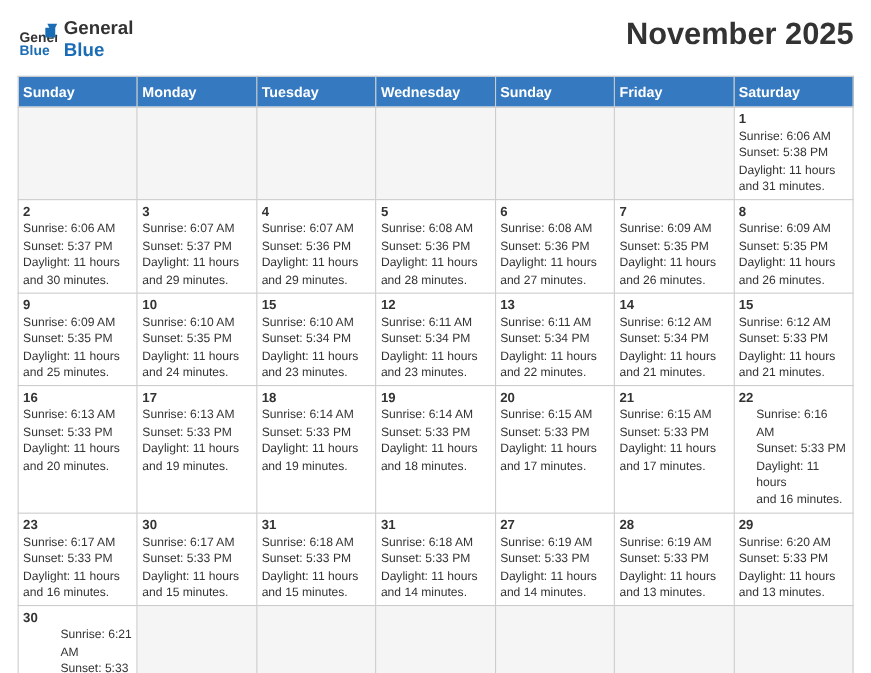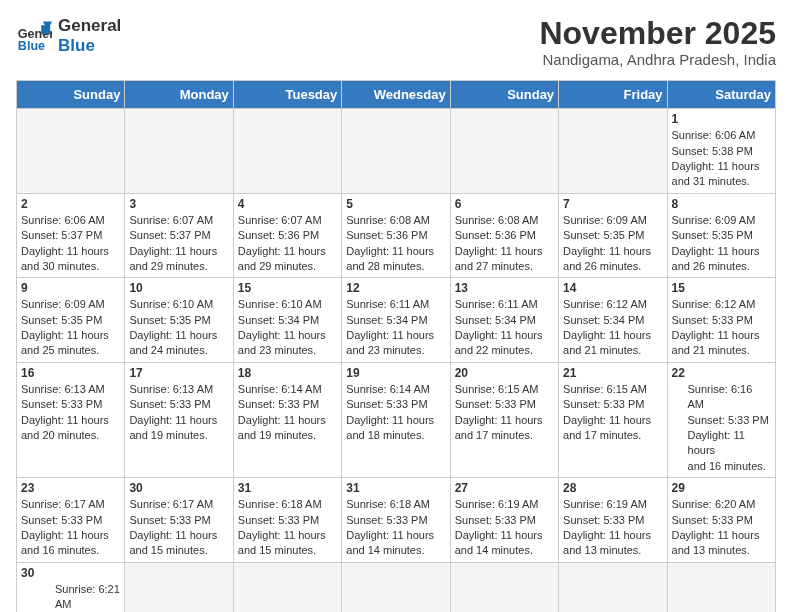--- a/index.html
+++ b/index.html
@@ -22,41 +22,41 @@
       gap: 6px;
     }
     .logo-icon {
       width: 36px;
       height: 36px;
     }
     .title-block {
       text-align: right;
     }
     .month-title {
-      font-size: 32px;
+      font-size: 28px;
       font-weight: bold;
       color: #333;
       line-height: 1.1;
     }
     .location {
       font-size: 15px;
       color: #555;
     }
     .calendar {
       width: 100%;
       border-collapse: collapse;
       border: 1px solid #ccc;
     }
     .calendar th {
       background-color: #3579c0;
       color: #fff;
       font-size: 13px;
       font-weight: bold;
       padding: 6px 4px;
-      text-align: right;
+      text-align: left;
       border: 1px solid #ccc;
     }
     .calendar td {
       vertical-align: top;
       border: 1px solid #ccc;
       padding: 3px 4px;
       font-size: 10px;
       color: #333;
       width: calc(100% / 7);
       min-height: 80px;
@@ -89,21 +89,20 @@
       <polygon points="28,8 38,8 38,18 28,18" fill="#1a6db5"></polygon>
       <polygon points="30,4 40,4 35,14" fill="#1a6db5"></polygon>
     </svg>
     <div style="display:flex; flex-direction:column; line-height:1.2;">
       <span style="font-size:17px; font-weight:bold; color:#333;">General</span>
       <span style="font-size:17px; font-weight:bold; color:#1a6db5;">Blue</span>
     </div>
   </div>
   <div class="title-block">
     <div class="month-title">November 2025</div>
-    <div class="location">Nandigama, Andhra Pradesh, India</div>
   </div>
 </div>
 
 <table class="calendar">
   <thead>
     <tr>
     <th>Sunday</th>
         <th>Monday</th>
         <th>Tuesday</th>
         <th>Wednesday</th>

